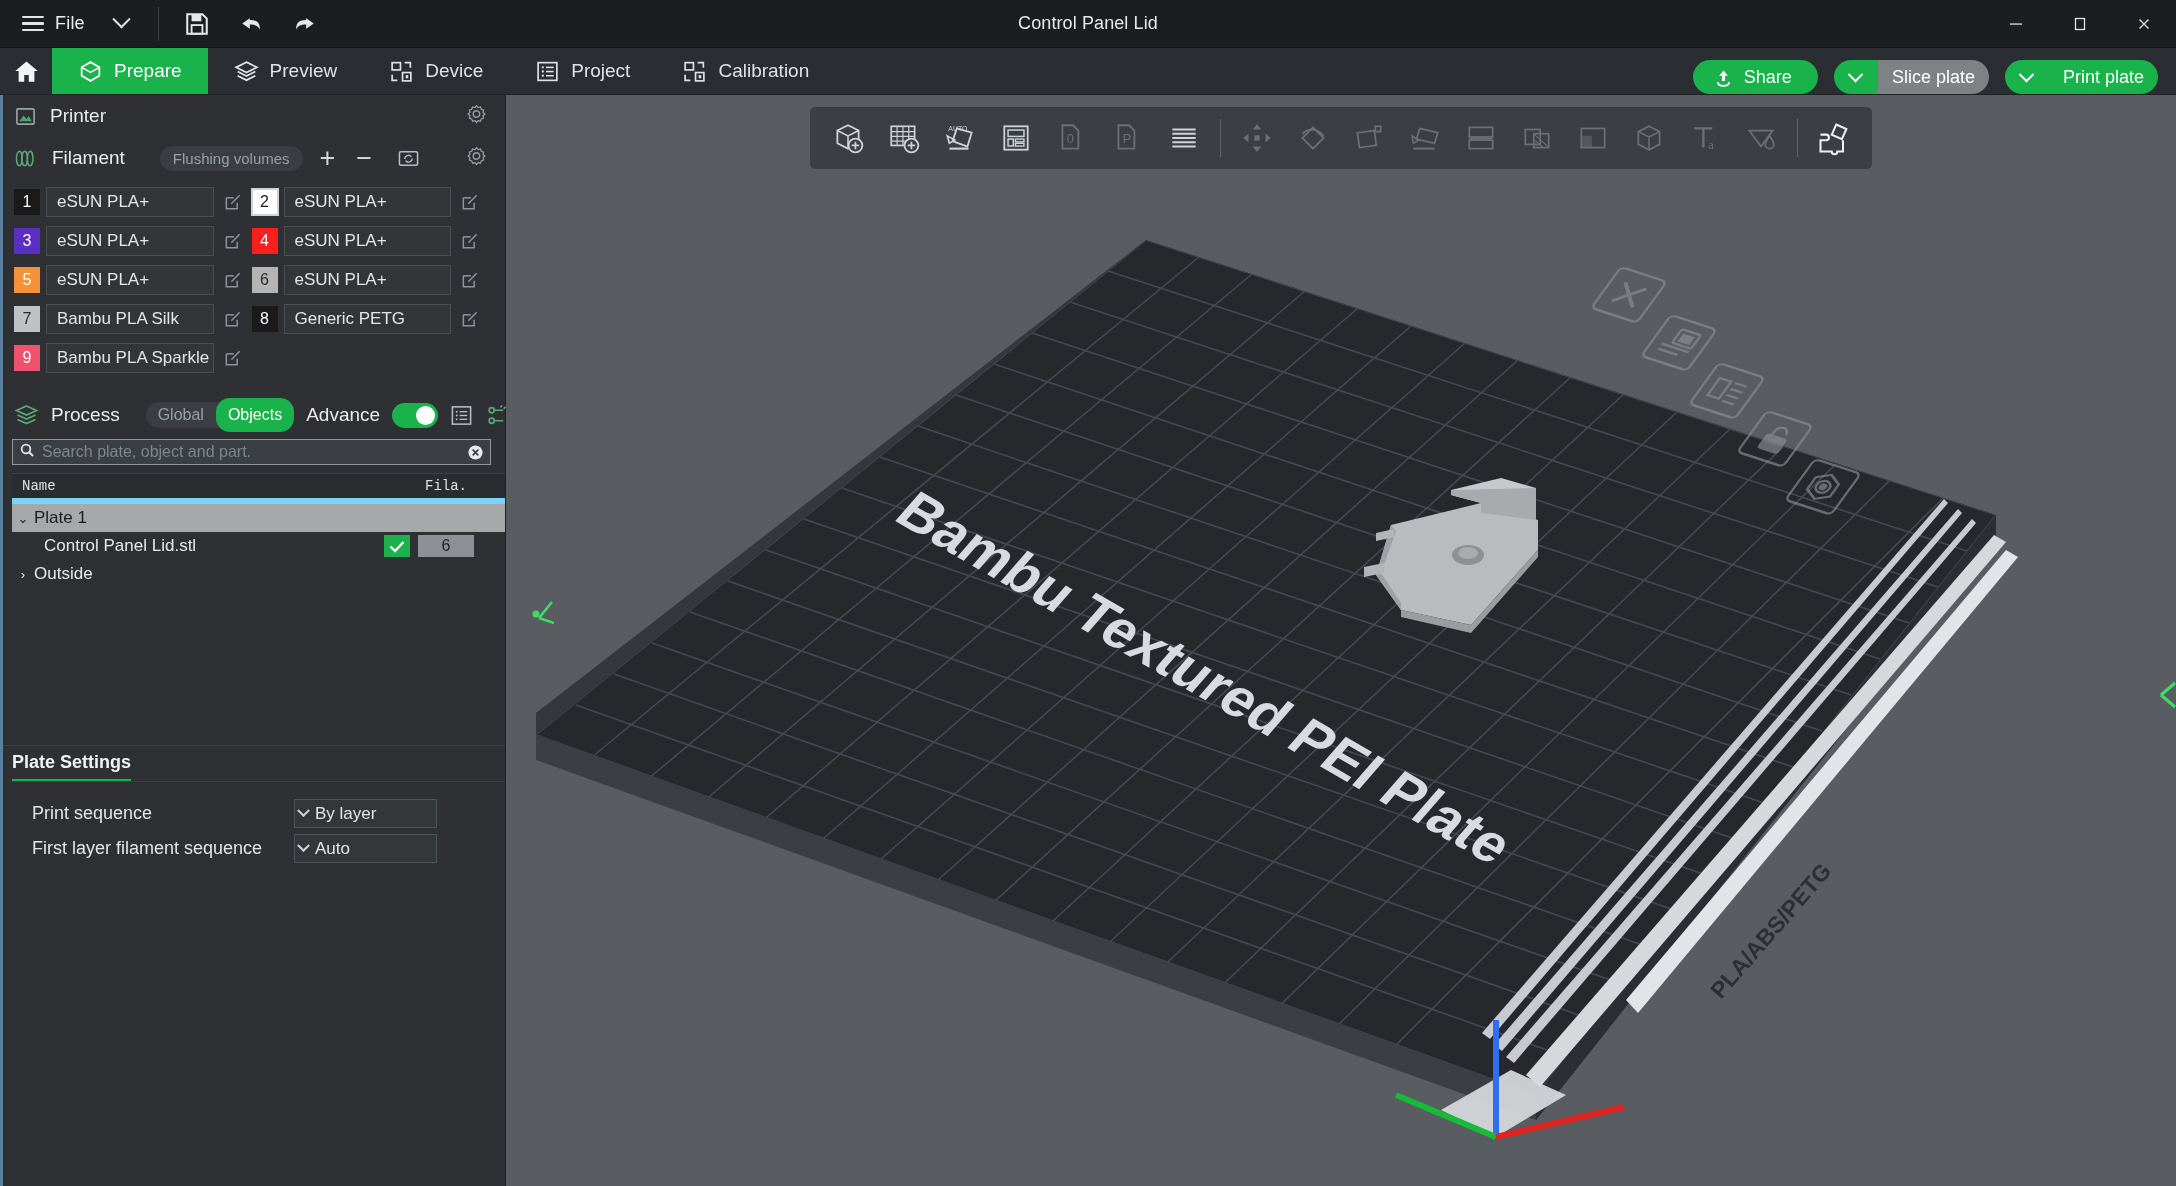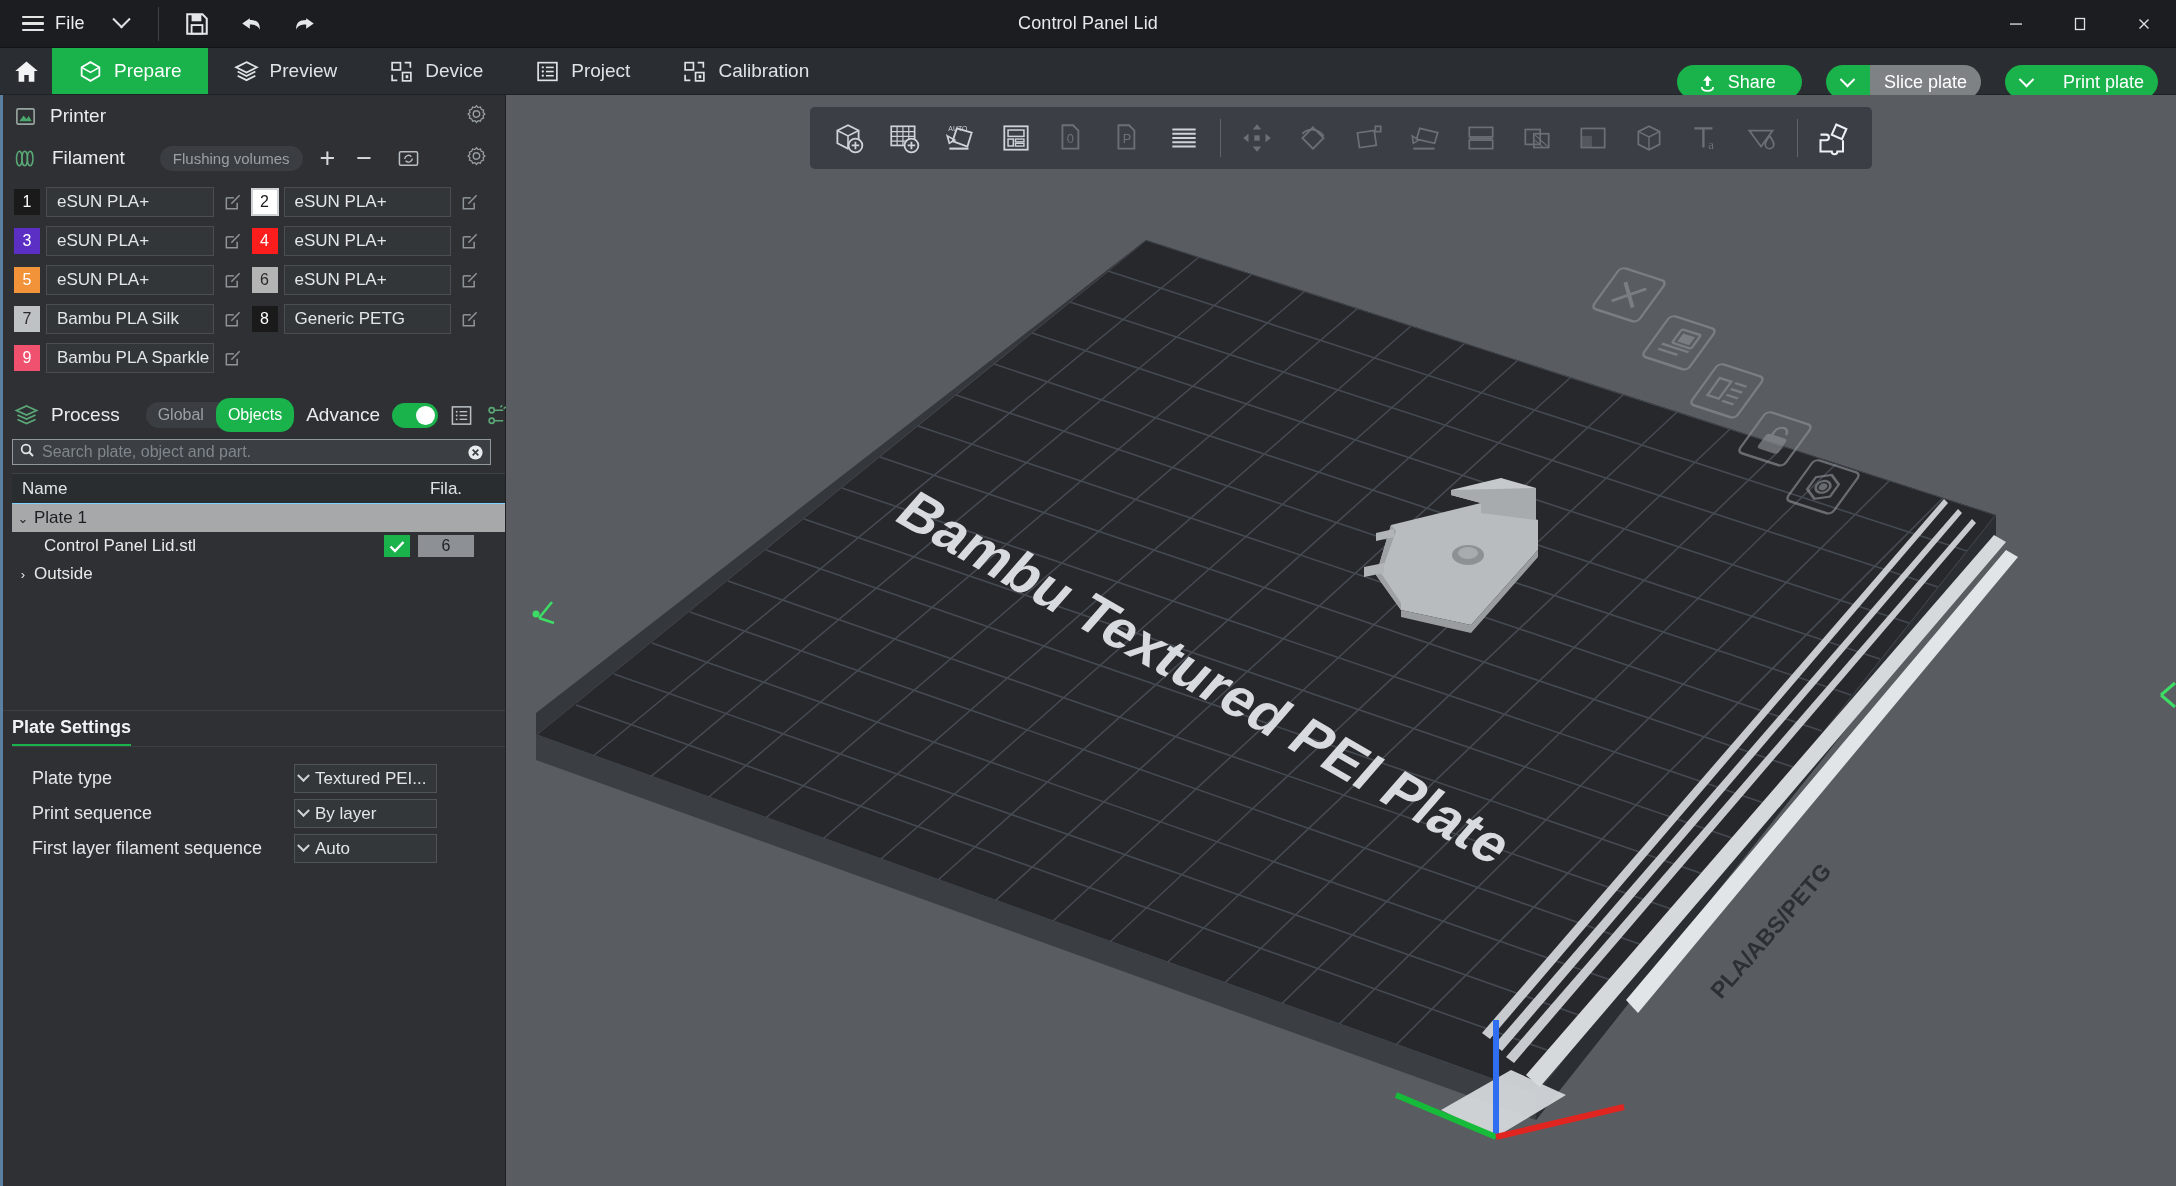--- a/index.html
+++ b/index.html
@@ -47,21 +47,21 @@
     height: 47px; flex: 0 0 47px; background: #2a2d31; display: flex; align-items: stretch;
     position: relative; border-bottom: 1px solid #1f2225;
   }
   .home-btn { width: 52px; display: flex; align-items: center; justify-content: center; cursor: pointer; }
   .tab {
     display: flex; align-items: center; gap: 11px; padding: 0 26px; cursor: pointer;
     font-size: 19px; color: #dfe3e6; white-space: nowrap;
   }
   .tab.active { background: #19b24b; color: #ffffff; }
   .tab-icon { display: flex; align-items: center; }
-  .top-actions { position: absolute; right: 18px; top: 4px; height: 47px; display: flex; align-items: flex-end; gap: 24px; }
+  .top-actions { position: absolute; right: 18px; top: 12px; height: 47px; display: flex; align-items: flex-start; gap: 16px; }
   .pill-share {
     display: flex; align-items: center; gap: 10px; background: #19b24b; color: #fff;
     border-radius: 18px; height: 34px; padding: 0 26px 0 20px; font-size: 18px; cursor: pointer;
   }
   .split-btn { display: flex; align-items: center; height: 34px; border-radius: 18px; overflow: hidden; cursor: pointer; }
   .split-arrow {
     width: 44px; height: 34px; background: #19b24b; display: flex; align-items: center; justify-content: center;
   }
   .split-arrow .dn {
     width: 11px; height: 11px; border-right: 2.4px solid #fff; border-bottom: 2.4px solid #fff;
@@ -127,22 +127,23 @@
   }
   .search-bar input {
     flex: 1; background: transparent; border: none; outline: none; color: #cfd3d6; font-size: 16px;
     font-family: "Liberation Sans", sans-serif;
   }
   .search-bar input::placeholder { color: #7f868c; }
   .clear-x { cursor: pointer; display: flex; align-items: center; }
 
   .tree { margin: 8px 0 0 12px; border-top: 1px solid #3c4044; }
   .tree-head {
-    display: flex; height: 30px; align-items: center; background: #2a2d30; font-size: 17px; color: #dfe3e6;
-    border-bottom: 1px solid #7dd3fc;
+    display: flex; height: 30px; align-items: center; background: #2a2d30; font-size: 14px; color: #dfe3e6;
+    border-bottom: 6px solid #7dd3fc;
+    font-family: Liberation Mono, monospace;
   }
   .th-name { flex: 1; padding-left: 10px; }
   .th-gap { width: 36px; }
   .th-fila { width: 62px; text-align: center; }
   .th-end { width: 28px; }
   .tree-row { display: flex; align-items: center; height: 28px; font-size: 17px; cursor: pointer; }
   .tree-row.plate { background: #a6a8aa; color: #1c1e20; }
   .tr-caret { width: 22px; text-align: center; font-size: 13px; }
   .tr-name { flex: 1; }
   .tr-check { width: 36px; display: flex; align-items: center; justify-content: center; }
@@ -599,27 +600,20 @@
       </div>
 
       <div class="sb-filler"></div>
 
       <div class="plate-settings" style="padding-bottom:320px">
         <div class="ps-title-wrap">
           <span class="ps-title">Plate Settings</span>
         </div>
         <div class="ps-rule"></div>
         <div class="ps-rows">
-          <div class="ps-row">
-            <span class="ps-label">Plate type</span>
-            <span class="combo">
-              <span class="cdn"></span>
-              <span>Textured PEI...</span>
-            </span>
-          </div>
           <div class="ps-row">
             <span class="ps-label">Print sequence</span>
             <span class="combo">
               <span class="cdn"></span>
               <span>By layer</span>
             </span>
           </div>
           <div class="ps-row">
             <span class="ps-label">First layer filament sequence</span>
             <span class="combo">

